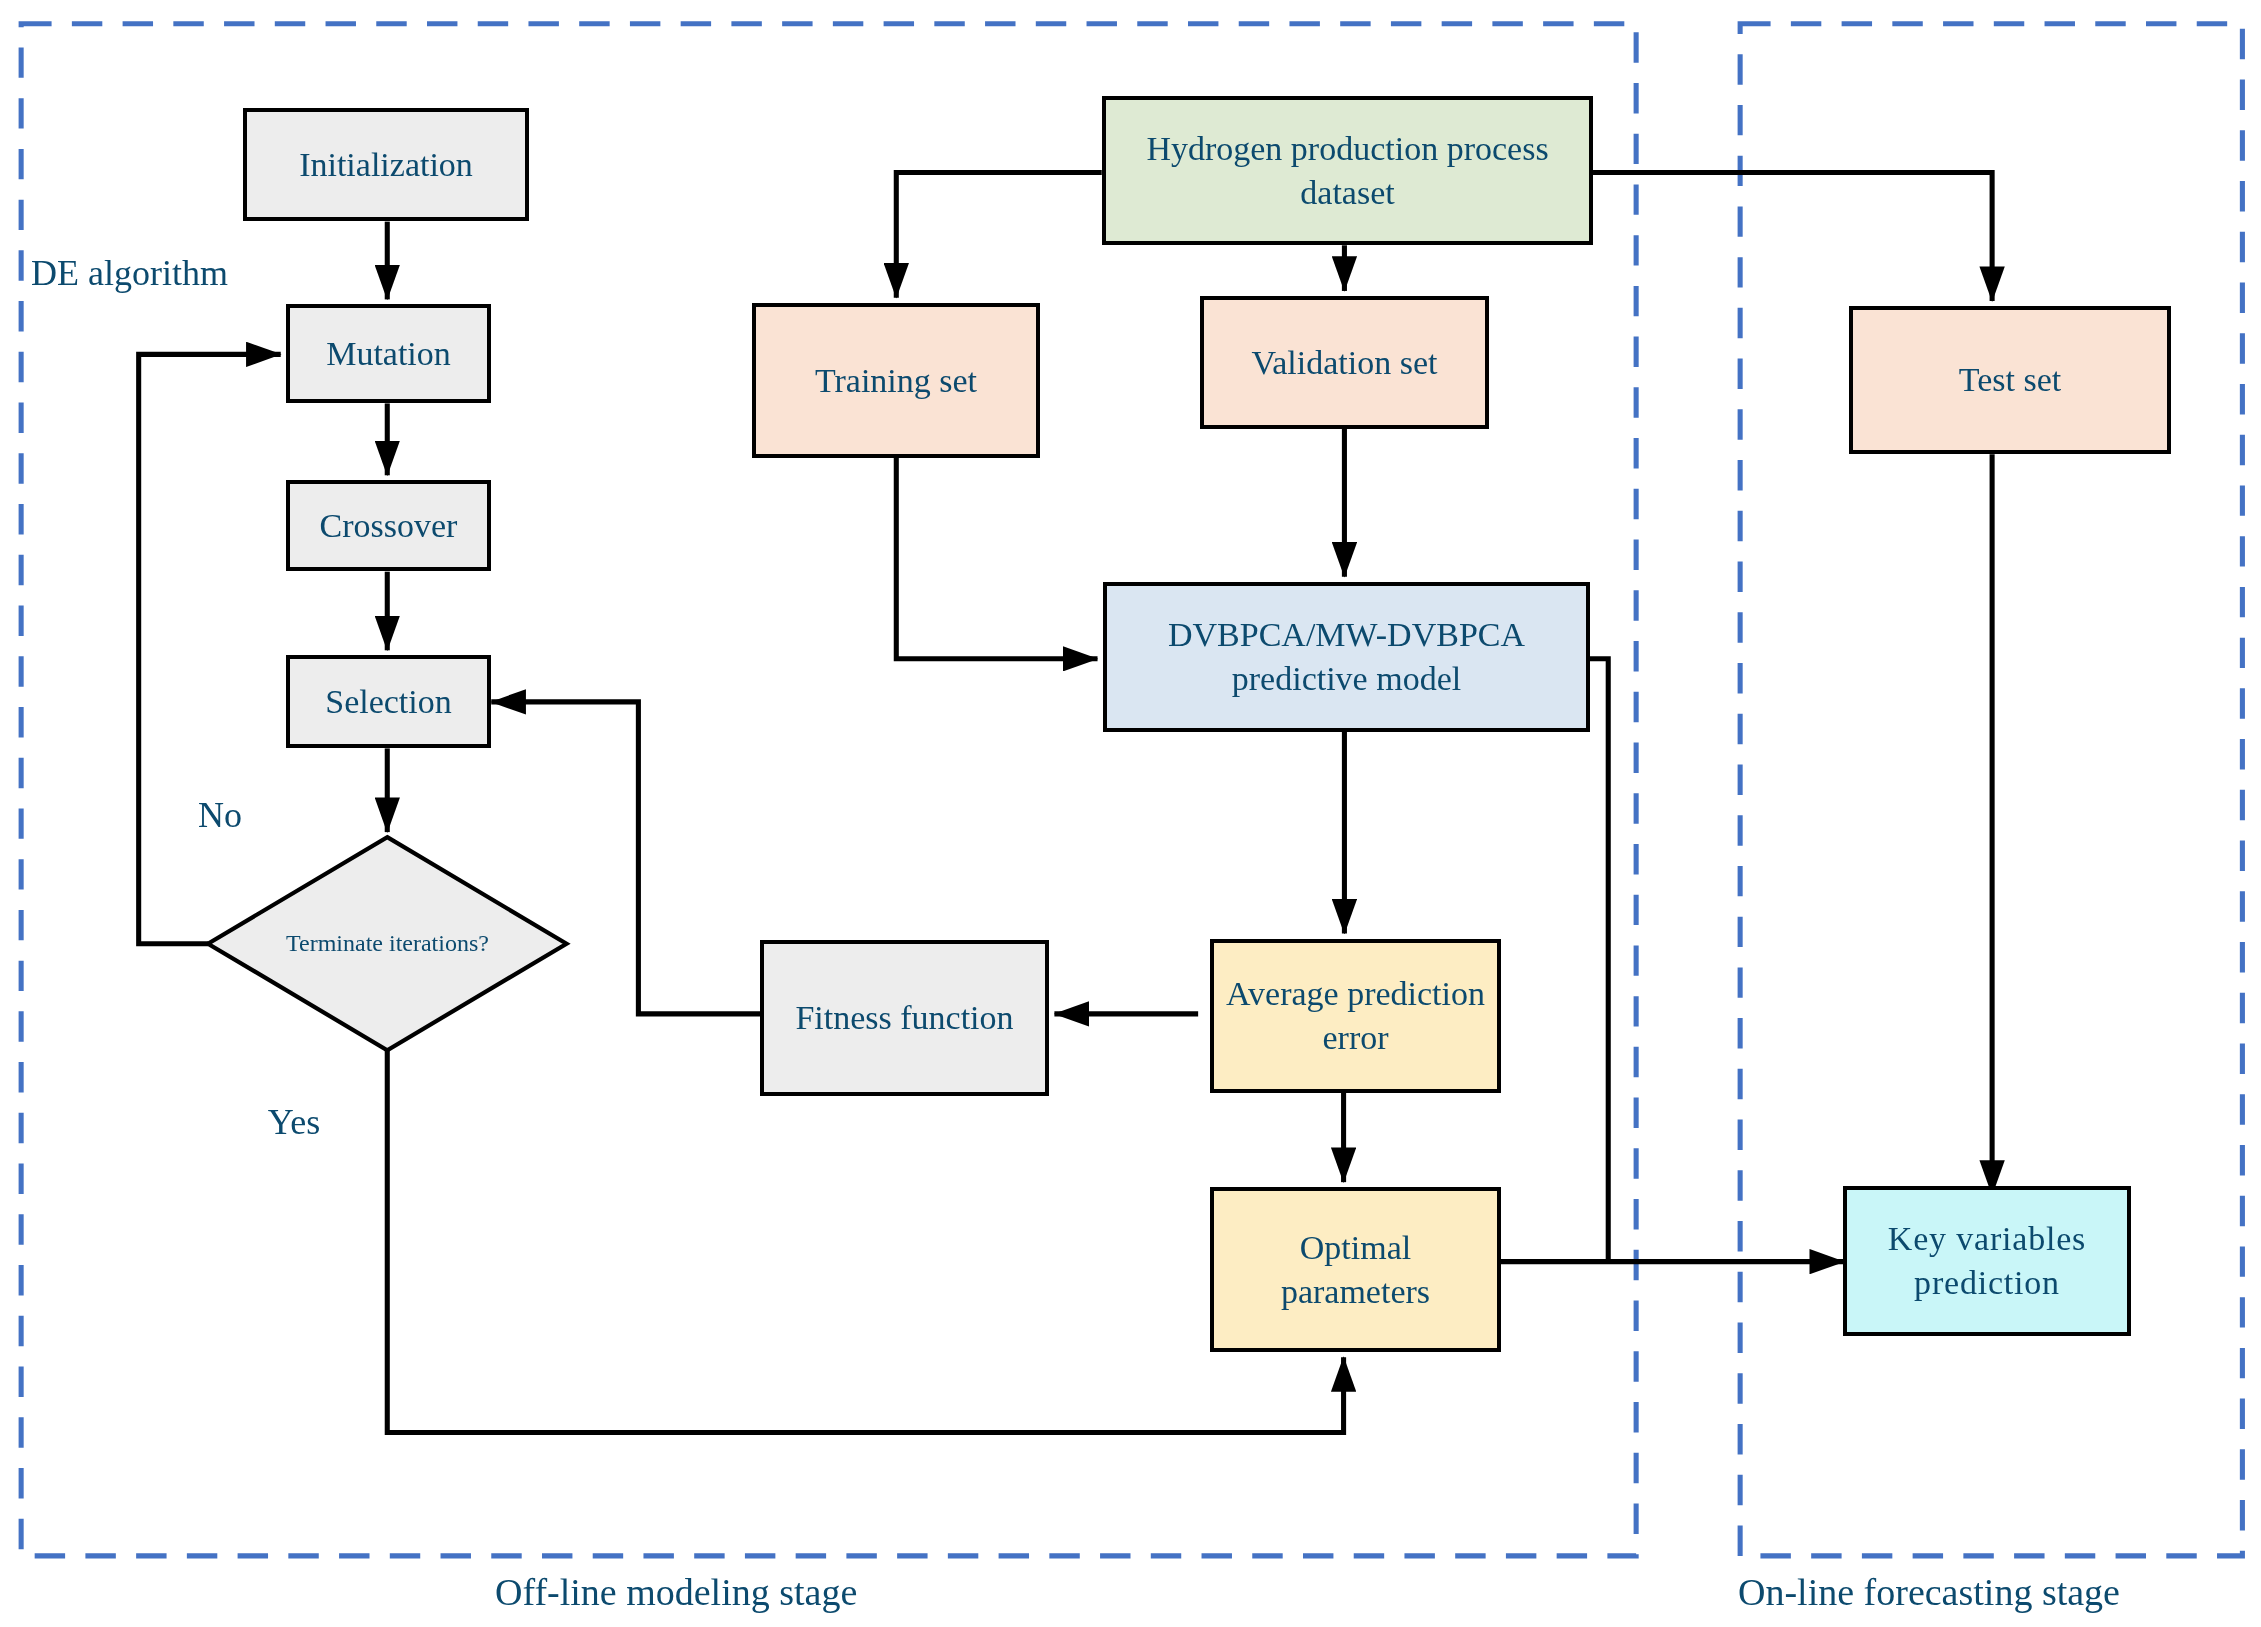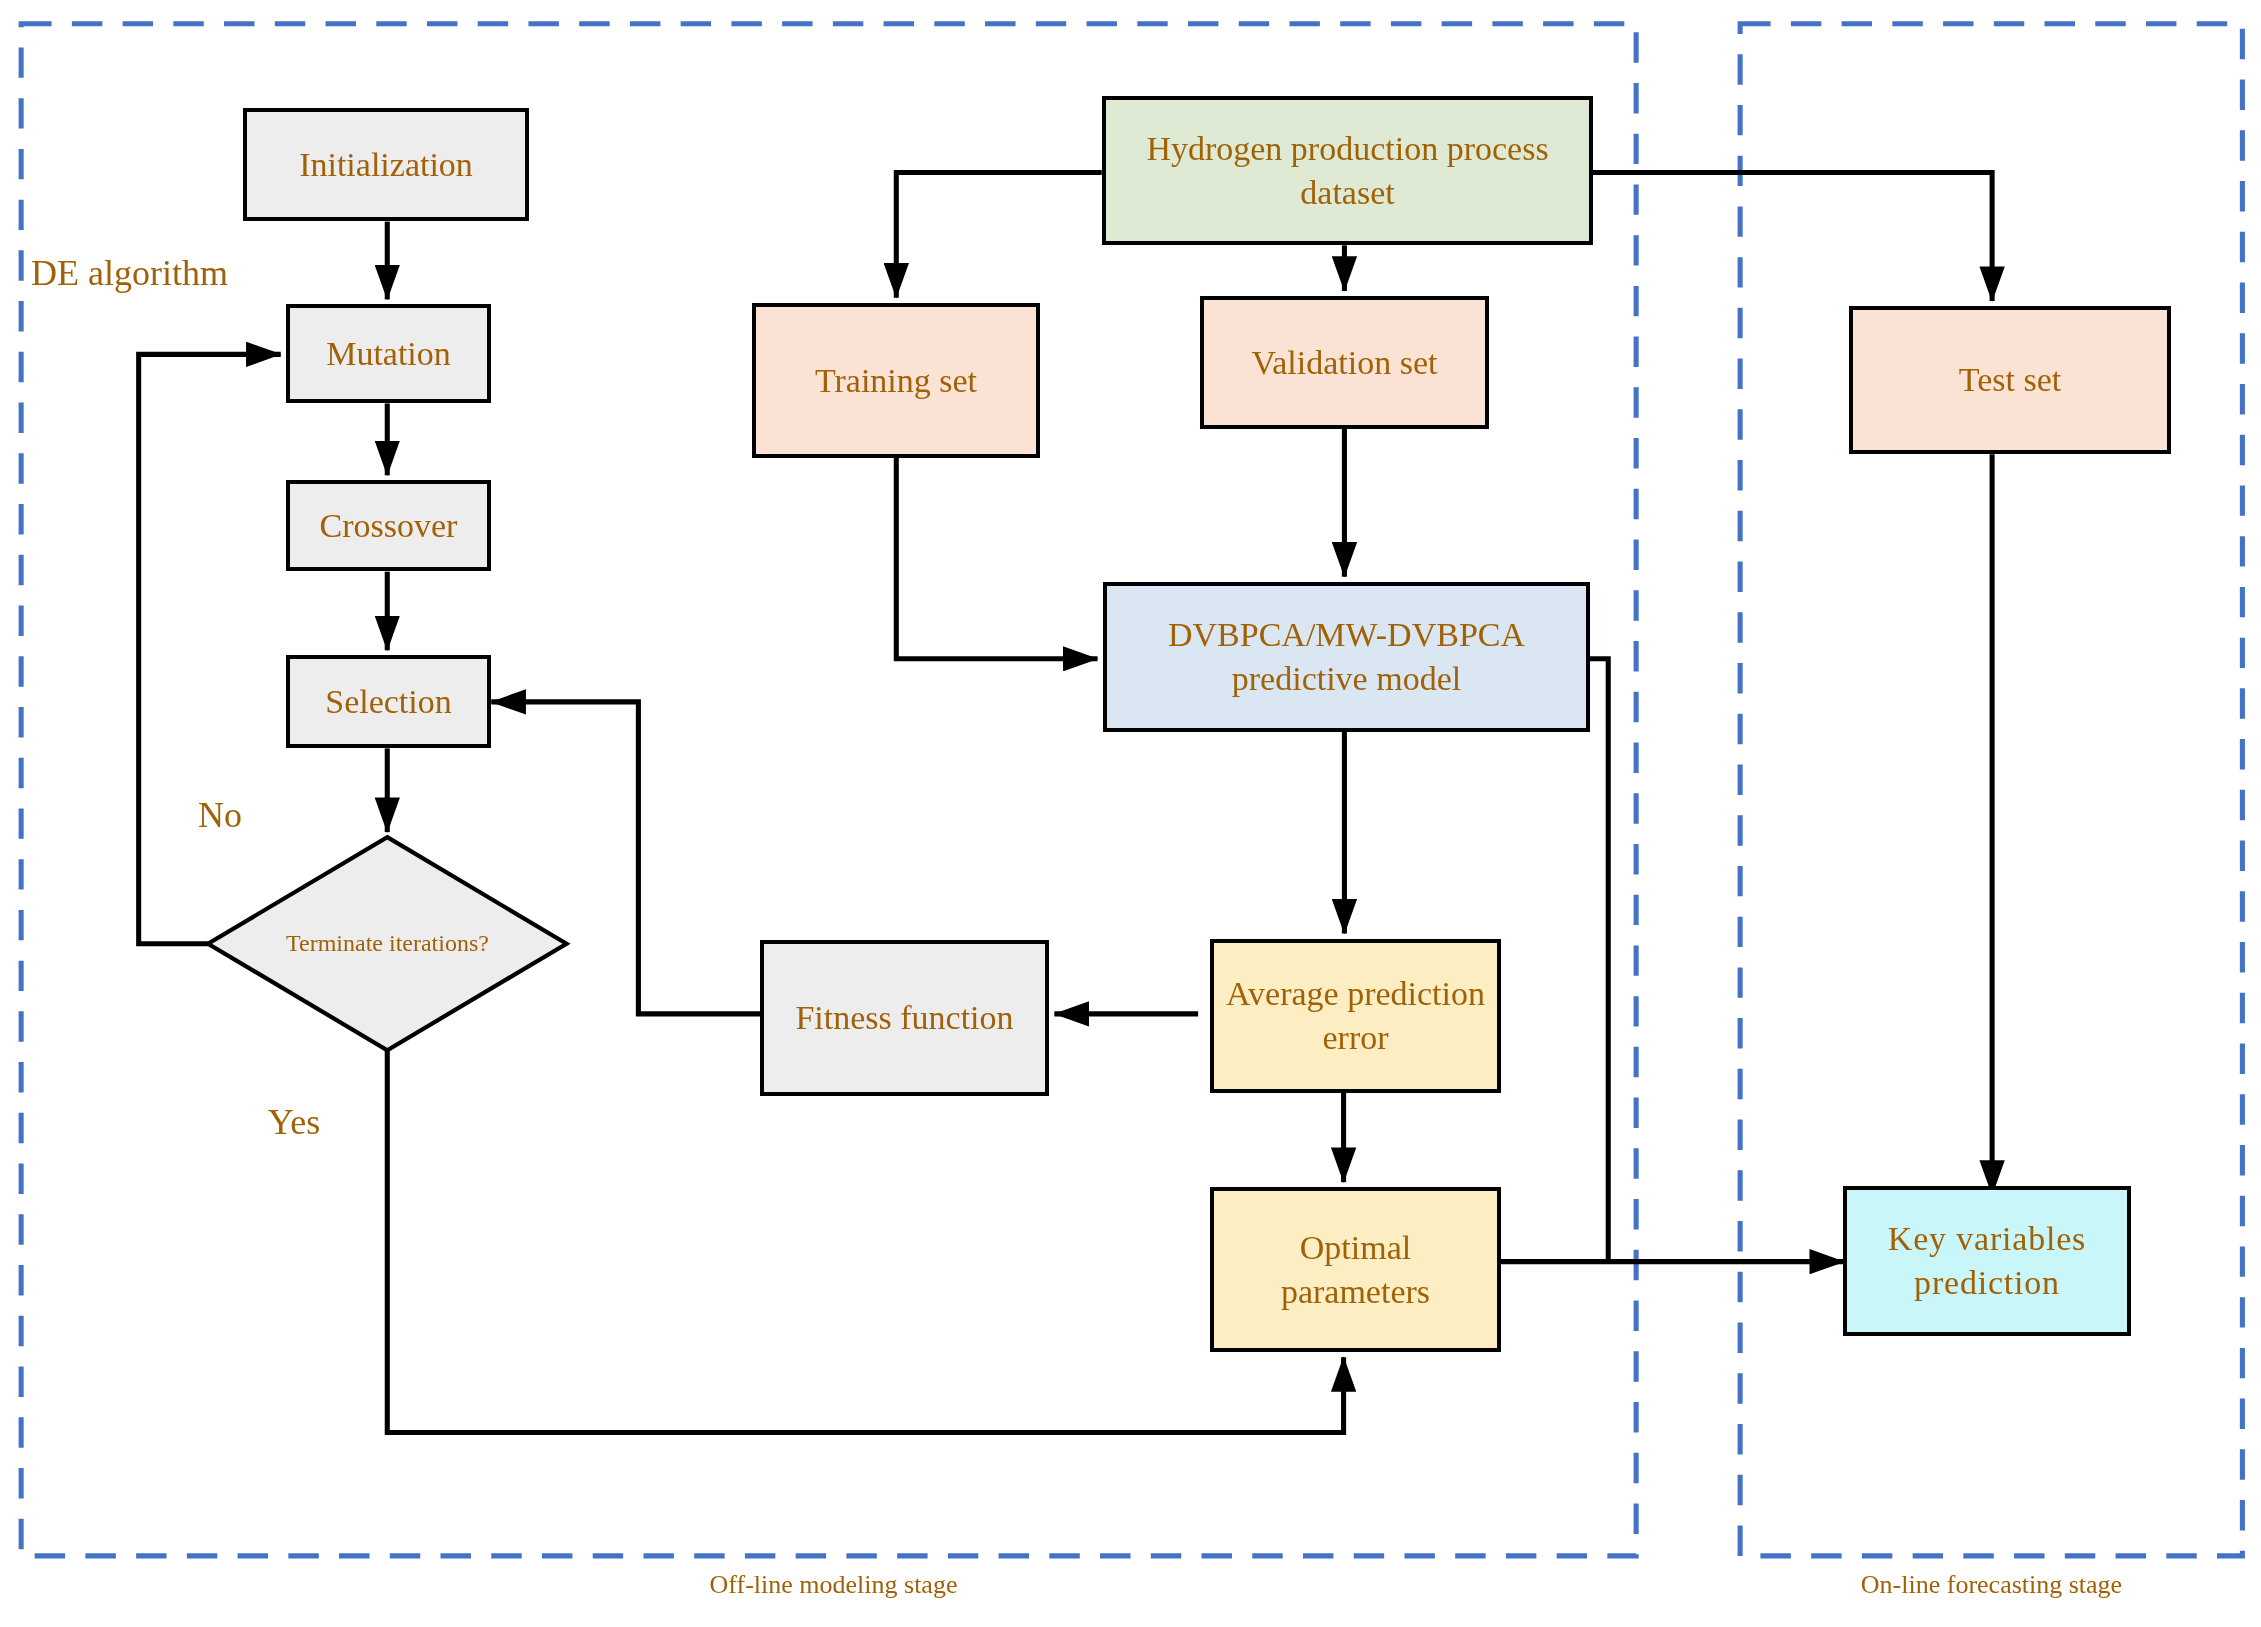--- a/index.html
+++ b/index.html
@@ -1,21 +1,21 @@
 <!DOCTYPE html>
 <html style="--c-panel-border: #4472C4; --c-node-gray: #EDEDED; --c-node-green: #DEEAD3; --c-node-peach: #FAE3D4; --c-node-blue: #DAE6F2; --c-node-yellow: #FDEDC3; --c-node-cyan: #C9F6F8; --c-line: #000000;font-size:13.5px"><head>
 <meta charset="utf-8">
 <style>
   html,body{margin:0;padding:0;background:#ffffff;}
   #canvas{
     position:relative;
     width:2261px;height:1627px;
     background:#ffffff;
     font-family:"Liberation Serif","DejaVu Serif",serif;
-    color:#a16207;
+    color:#0c4a6e;
     overflow:hidden;
   }
   #wires{position:absolute;left:0;top:0;z-index:1;}
   .node{
     position:absolute;z-index:2;
     box-sizing:border-box;
     border:4.2px solid #000;
     display:flex;align-items:center;justify-content:center;
     text-align:center;
     font-size:34px;line-height:1.28;
@@ -27,21 +27,21 @@
   .blue   {background:var(--c-node-blue,#DAE6F2);}
   .yellow {background:var(--c-node-yellow,#FDEDC3);margin-left:12px;}
   .cyan   {background:var(--c-node-cyan,#C9F6F8);}
   .floating-label{
     position:absolute;z-index:3;
     display:flex;align-items:center;justify-content:center;
     text-align:center;font-size:36px;line-height:1.3;
   }
   .caption{
     position:absolute;z-index:3;
-    text-align:center;font-size:26px;
+    font-size:38px;
   }
   .diamond-label{
     position:absolute;z-index:3;
     display:flex;align-items:center;justify-content:center;
     text-align:center;font-size:24px;line-height:1.28;
   }
   .spaced{letter-spacing:0.8px;}
 </style>
 </head>
 <body>

